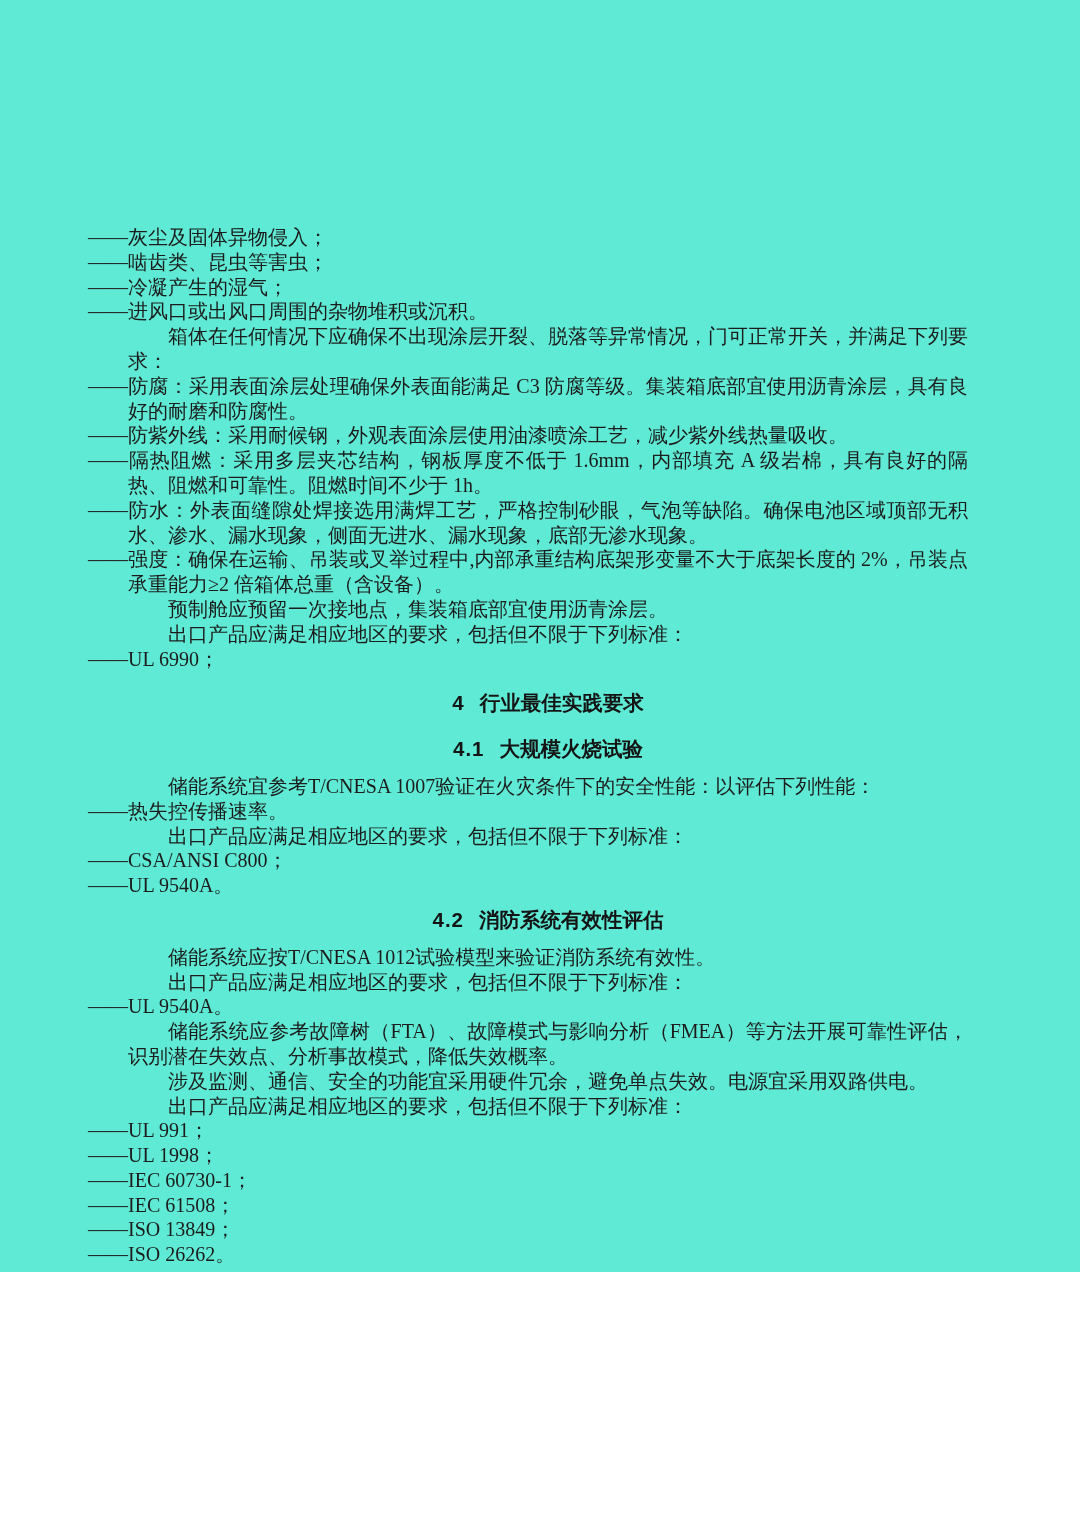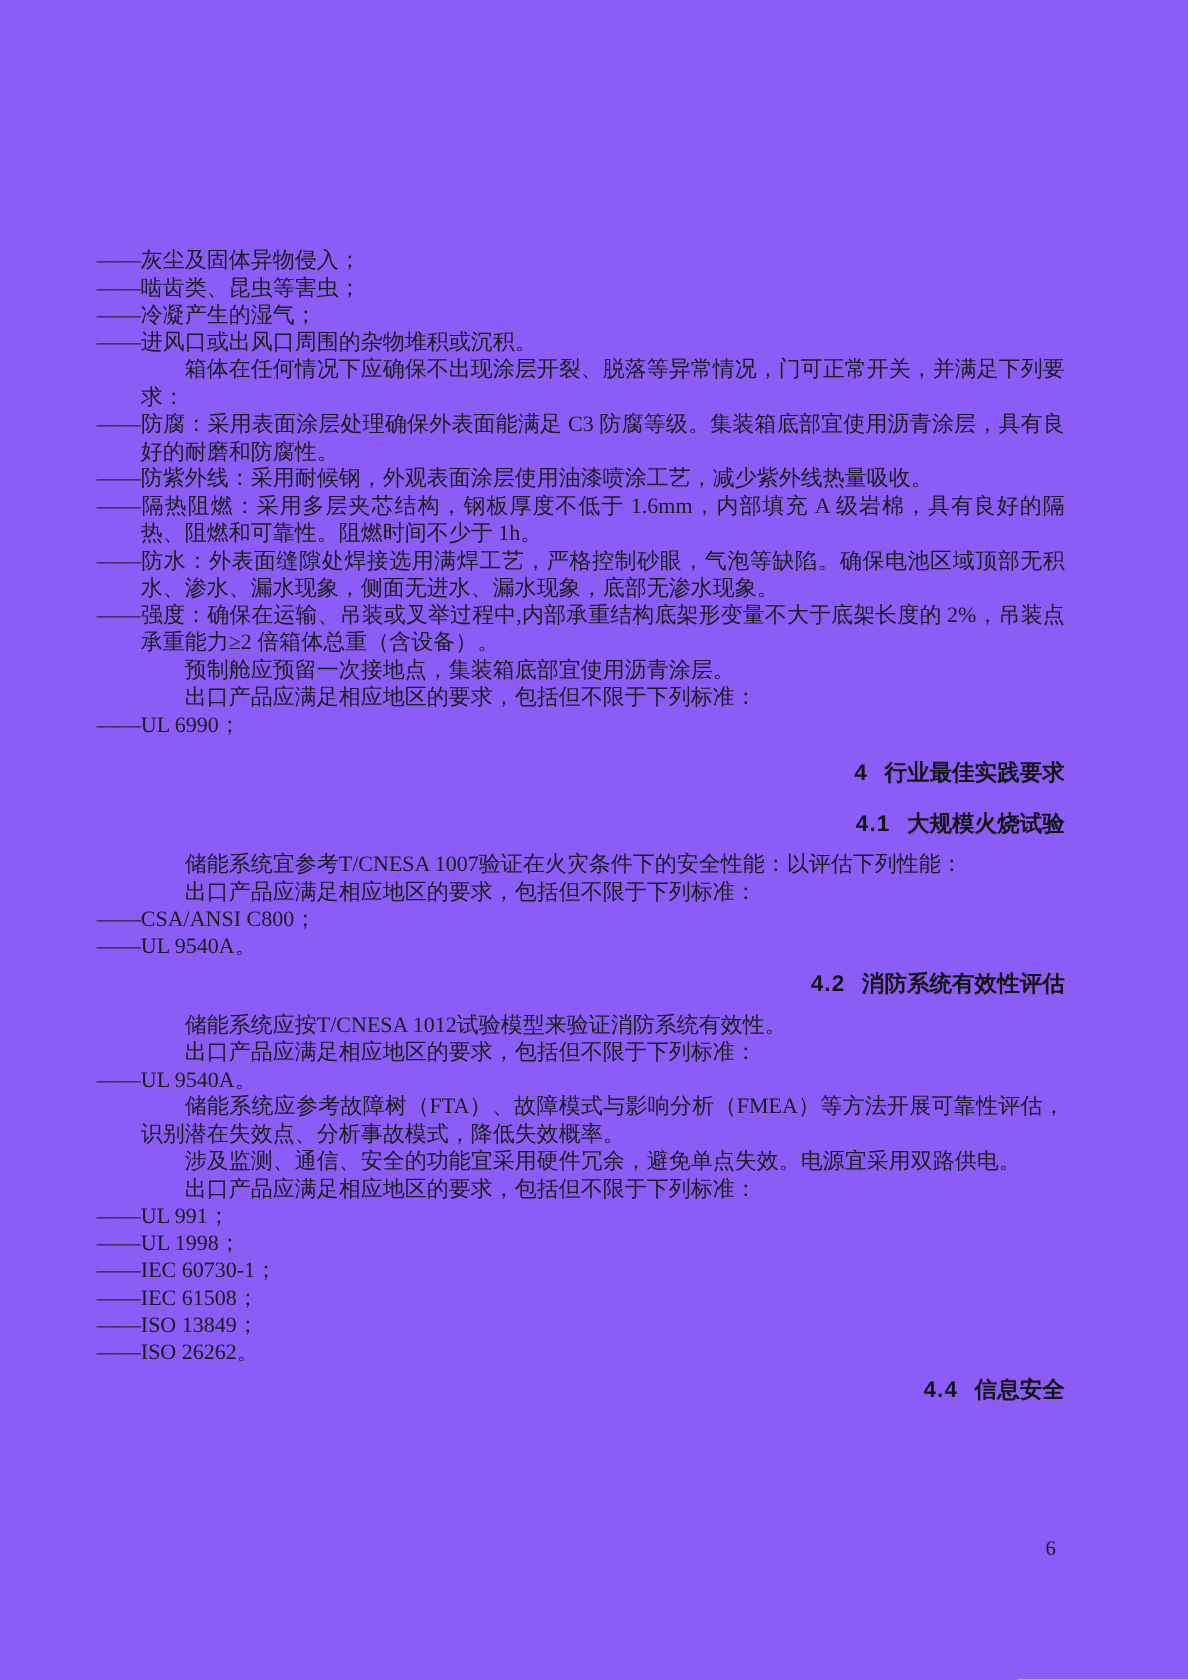--- a/index.html
+++ b/index.html
@@ -3,22 +3,22 @@
 <meta charset="utf-8">
 <style>
   html, body {
     margin: 0;
     padding: 0;
     background: #ffffff;
   }
   .page {
     position: relative;
     width: 1080px;
-    height: 1527px;
-    background: #8b5cf6;
+    height: 1272px;
+    background: #5eead4;
     overflow: hidden;
     font-family: "Liberation Serif", "DejaVu Serif", serif;
     color: #1c1c1c;
   }
   .content {
     position: absolute;
     left: 128px;
     top: 225px;
     width: 840px;
     font-size: 20px;
@@ -37,21 +37,21 @@
   .dash {
     padding-left: 77px;
     text-indent: -40px;
   }
   .heading {
     font-family: "Liberation Sans", "DejaVu Sans", sans-serif;
     font-weight: bold;
     font-size: 20.5px;
     line-height: 24.8px;
     margin: 10px 0 12px 0;
-    text-align: right;
+    text-align: center;
     color: #141414;
   }
   .heading.chapter {
     margin: 20px 0 21px 0;
   }
   .heading .hnum {
     display: inline-block;
     margin-right: 15px;
     letter-spacing: 1px;
   }
@@ -86,20 +86,21 @@
     <p class="para">预制舱应预留一次接地点，集装箱底部宜使用沥青涂层。</p>
     <p class="para">出口产品应满足相应地区的要求，包括但不限于下列标准：</p>
 
     <p class="dash">——UL 6990；</p>
 
     <h2 class="heading chapter"><span class="hnum">4</span><span class="htitle">行业最佳实践要求</span></h2>
 
     <h3 class="heading"><span class="hnum">4.1</span><span class="htitle">大规模火烧试验</span></h3>
 
     <p class="para">储能系统宜参考T/CNESA 1007验证在火灾条件下的安全性能：以评估下列性能：</p>
+    <p class="dash">——热失控传播速率。</p>
     <p class="para">出口产品应满足相应地区的要求，包括但不限于下列标准：</p>
     <p class="dash">——CSA/ANSI C800；</p>
     <p class="dash">——UL 9540A。</p>
 
     <h3 class="heading"><span class="hnum">4.2</span><span class="htitle">消防系统有效性评估</span></h3>
 
     <p class="para">储能系统应按T/CNESA 1012试验模型来验证消防系统有效性。</p>
     <p class="para">出口产品应满足相应地区的要求，包括但不限于下列标准：</p>
     <p class="dash">——UL 9540A。</p>
 

